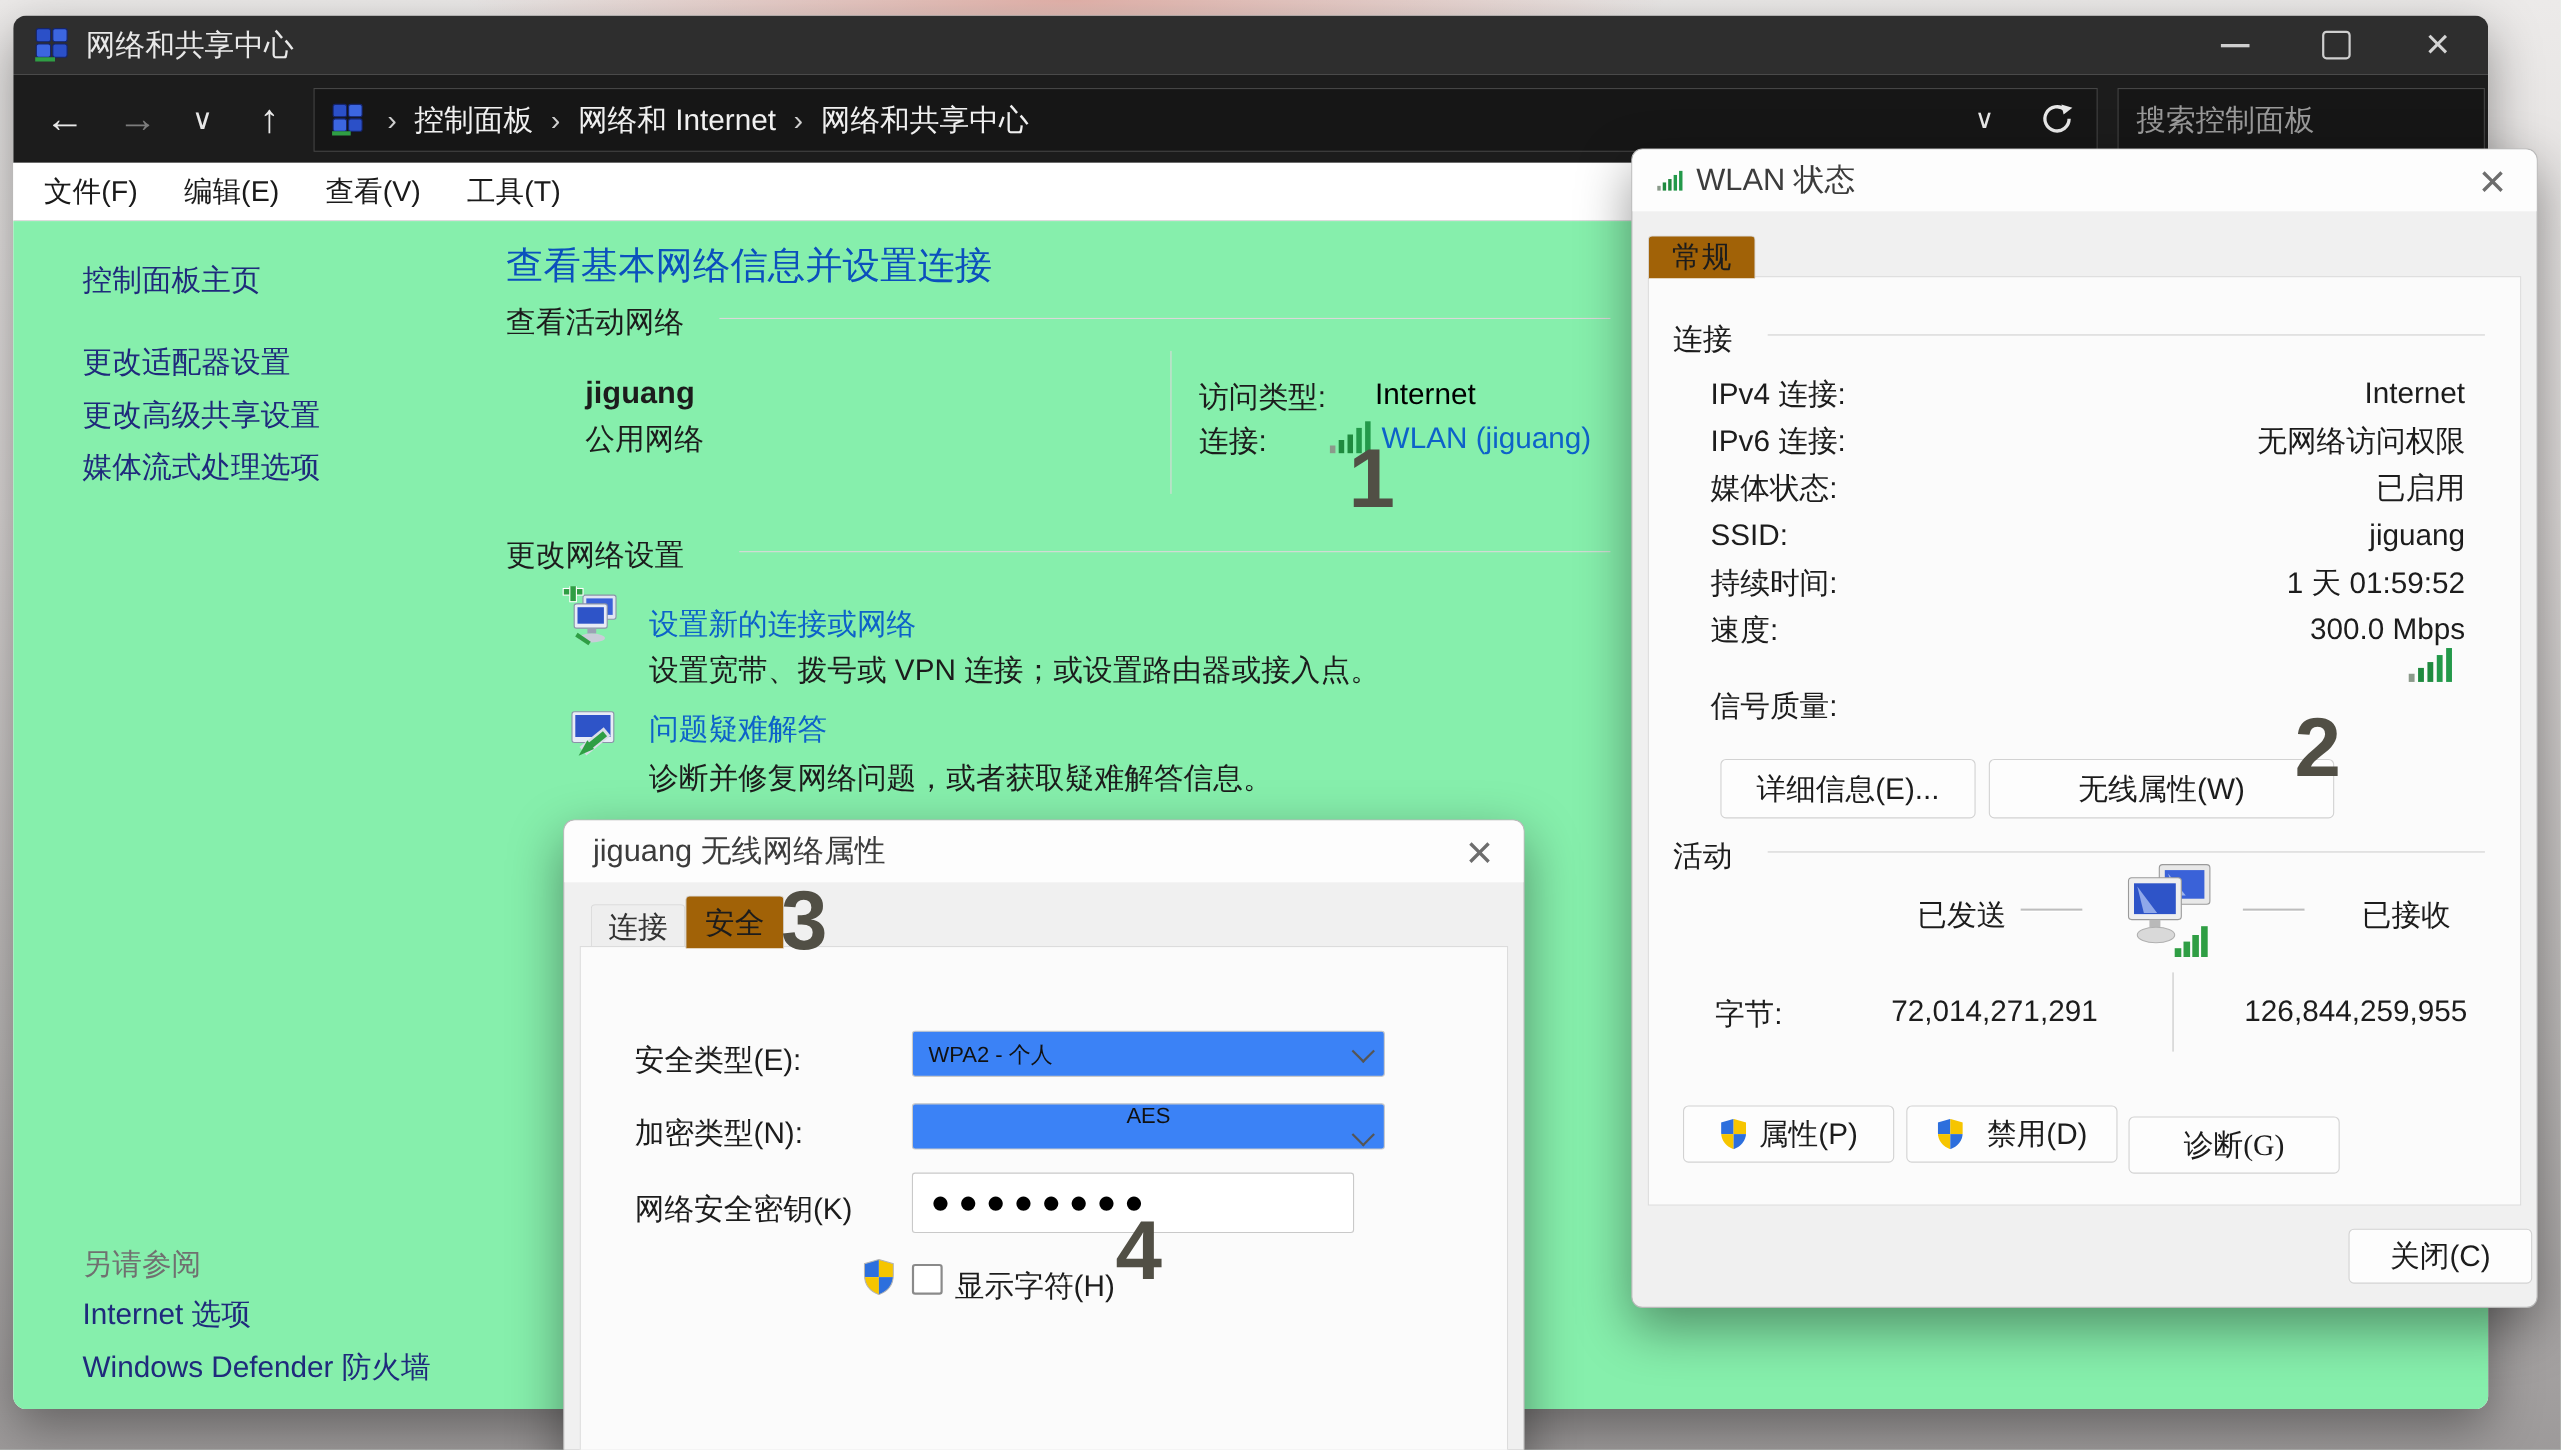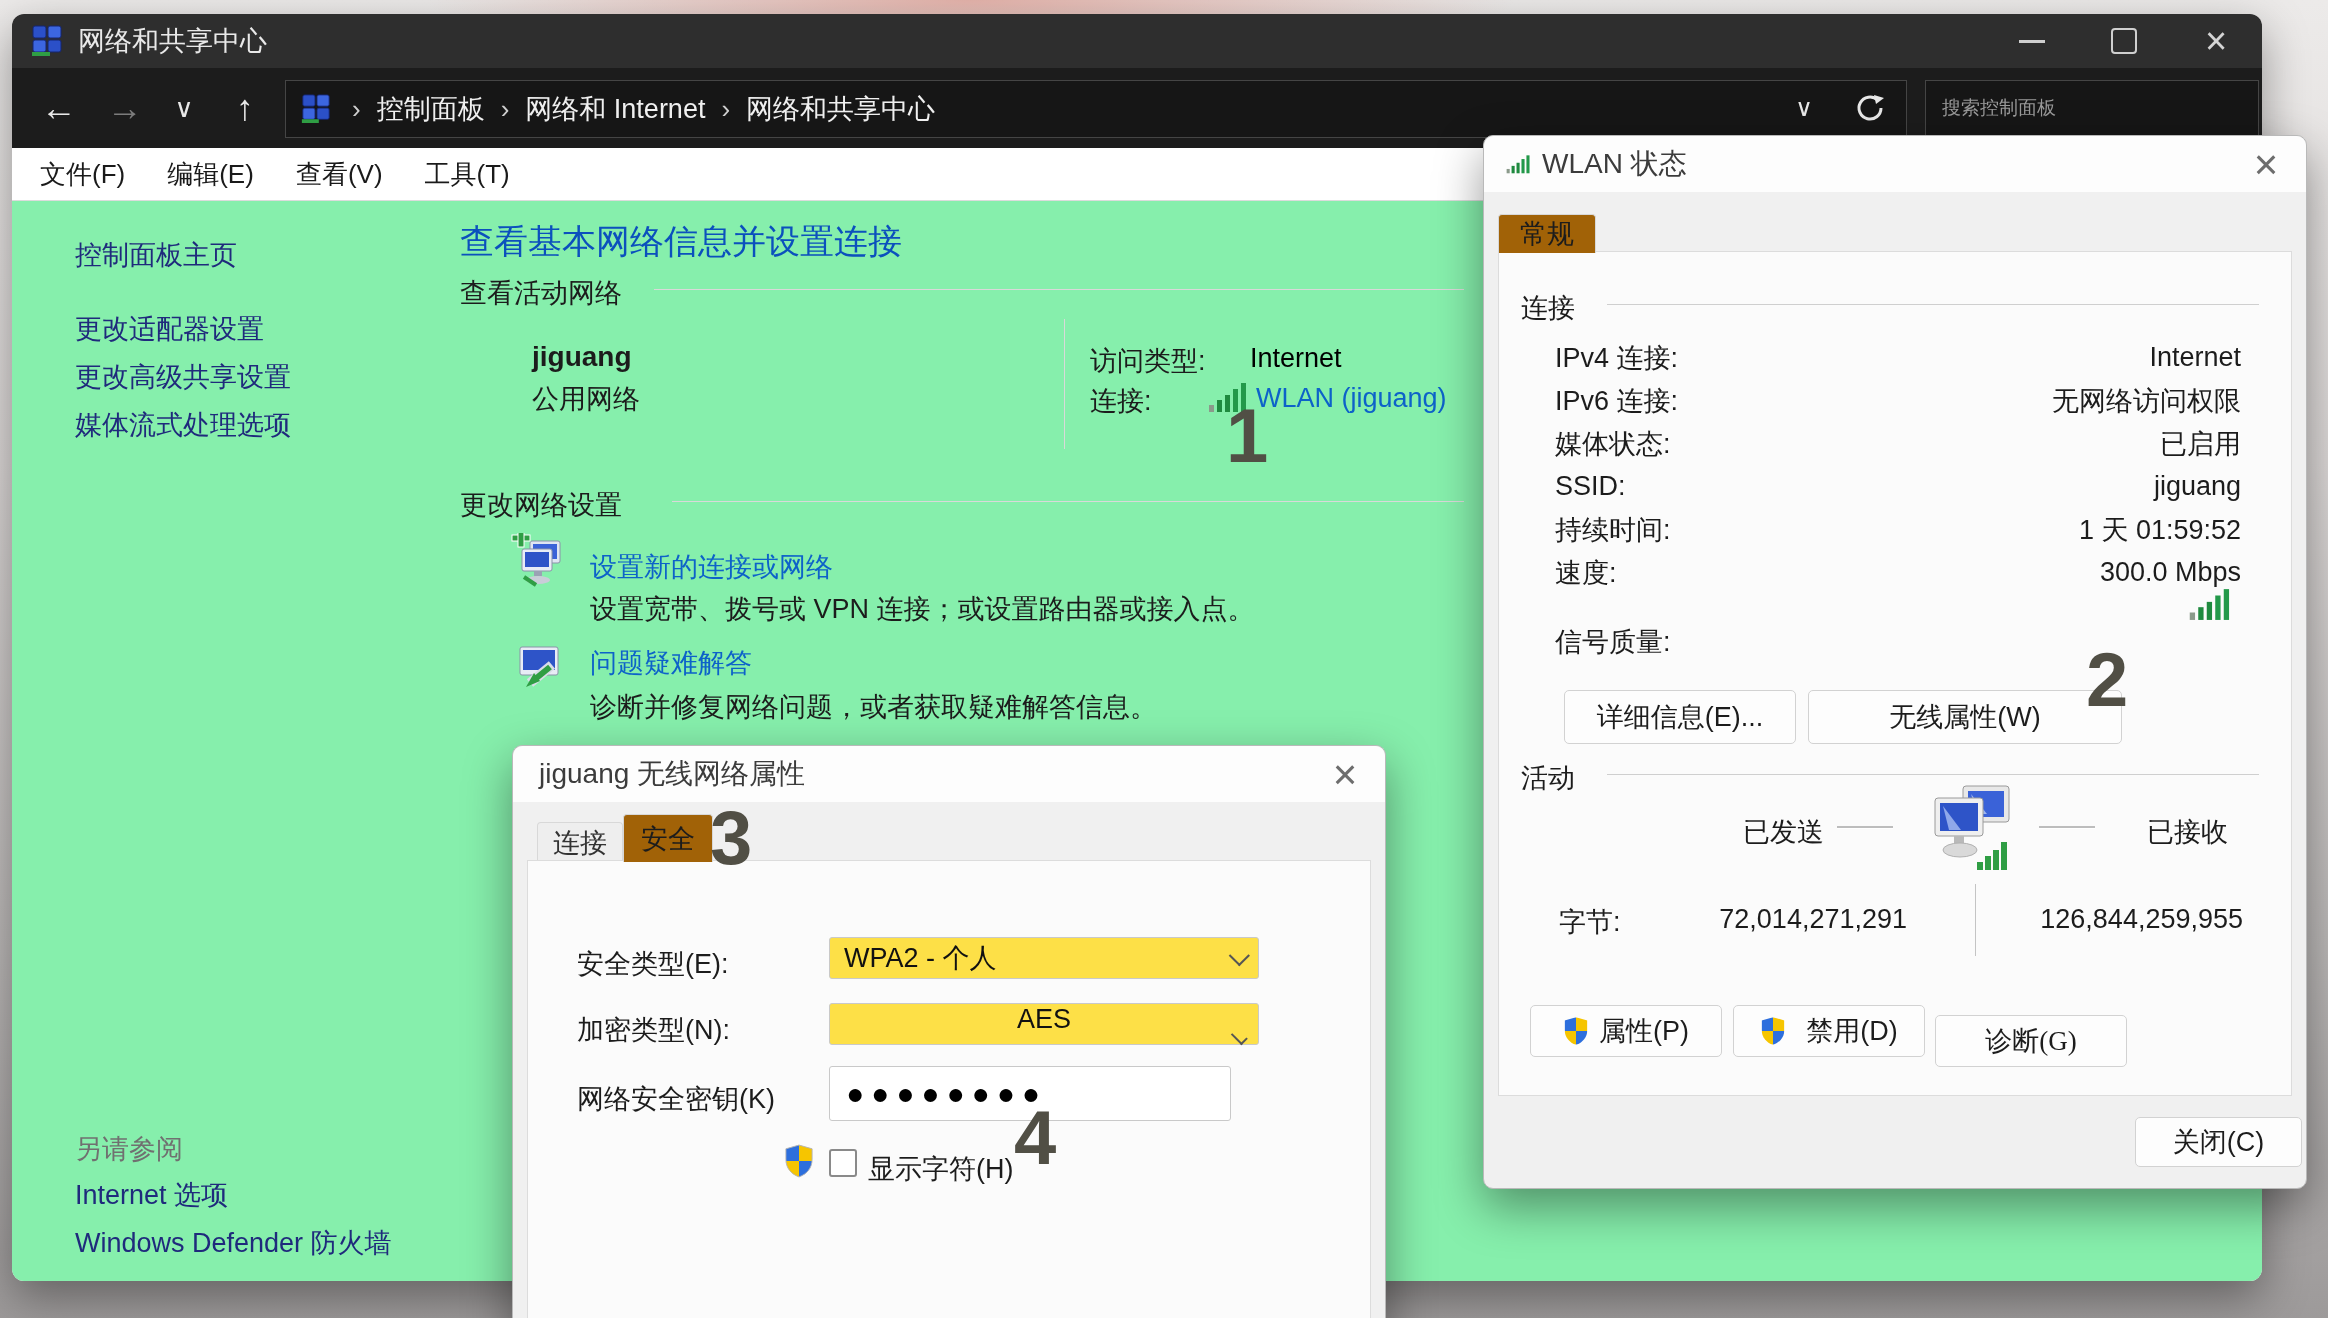--- a/index.html
+++ b/index.html
@@ -27,21 +27,21 @@
 
   .navbar{position:absolute;left:0;top:54px;right:0;height:80px;background:#1c1c1c;color:#e8e8e8;}
   .nav-ico{position:absolute;top:0;height:80px;display:flex;align-items:center;justify-content:center;
     font-size:36px;color:#e8e8e8;}
   .addressbox{position:absolute;left:273px;top:12px;width:1620px;height:56px;background:#161616;
     border:1px solid #454545;display:flex;align-items:center;font-size:27px;color:#f0f0f0;}
   .crumb-sep{color:#cfcfcf;margin:0 16px;font-size:26px;}
   .searchbox{position:absolute;left:1913px;top:12px;width:332px;height:56px;background:#161616;
     border:1px solid #454545;display:flex;align-items:center;}
   .searchbox input{flex:1;background:transparent;border:0;outline:none;color:#e8e8e8;
-    font-size:19px;padding:0 8px 0 16px;font-family:Liberation Mono, monospace;}
+    font-size:27px;padding:0 8px 0 16px;font-family:Liberation Sans, sans-serif;}
   .searchbox input::placeholder{color:#9a9a9a;}
 
   .menubar{position:absolute;left:0;top:134px;right:0;height:52px;background:#fff;
     border-bottom:1px solid #dcdcdc;display:flex;align-items:center;gap:42px;
     padding-left:28px;font-size:26px;color:#1a1a1a;}
 
   .content{position:absolute;left:0;top:187px;right:0;bottom:0;background:#86efac;font-size:27px;color:#1c1c1c;}
   .side-link{position:absolute;left:63px;color:#1f2a7c;white-space:nowrap;cursor:pointer;}
   .side-gray{position:absolute;left:63px;color:#707070;white-space:nowrap;}
   .page-title{position:absolute;left:448px;top:18px;font-size:34px;color:#0b50bd;}
@@ -64,22 +64,22 @@
     justify-content:center;color:#6d6d6d;font-size:42px;font-weight:300;cursor:pointer;}
   .tab{position:absolute;display:flex;align-items:center;justify-content:center;
     border:1px solid #d8d8d8;border-bottom:none;border-radius:4px 4px 0 0;font-size:27px;}
   .tab.active{background:#a16207;z-index:3;}
   .tab.inactive{background:#eeeeee;color:#333;}
   .tab-page{position:absolute;background:#fbfbfb;border:1px solid #dcdcdc;z-index:2;}
   .dlg-btn{position:absolute;background:#fdfdfd;border:1px solid #d2d2d2;border-radius:5px;
     display:flex;align-items:center;justify-content:center;font-size:27px;color:#1c1c1c;cursor:pointer;gap:10px;}
   .wrow{display:flex;justify-content:space-between;align-items:center;height:43px;
     padding:0 50px 0 56px;font-size:27px;}
-  .combo{position:absolute;background:#fde047;border:1px solid #c9c9c9;border-radius:3px;
-    display:flex;align-items:center;padding:0 14px;font-size:27px;color:#111;}
+  .combo{position:absolute;background:#3b82f6;border:1px solid #c9c9c9;border-radius:3px;
+    display:flex;align-items:center;padding:0 14px;font-size:20px;color:#111;}
   .combo .chev{margin-left:auto;width:13px;height:13px;border-right:2px solid #555;
     border-bottom:2px solid #555;transform:rotate(45deg) translateY(-4px);}
   .pwd-input{position:absolute;background:#fff;border:1px solid #c9c9c9;border-radius:3px;
     font-size:30px;letter-spacing:7px;color:#000;padding:0 16px;font-family:"Liberation Sans",sans-serif;outline:none;}
   .checkbox{width:24px;height:24px;background:#fff;border:2px solid #8a8a8a;border-radius:3px;}
 
   .annot{position:absolute;z-index:9;font-size:76px;font-weight:700;color:#514f45;line-height:1;
     font-family:"Liberation Sans",sans-serif;}
 
   .dash{height:0;border-top:2px solid #bdbdbd;border-bottom:1px solid #fff;}

